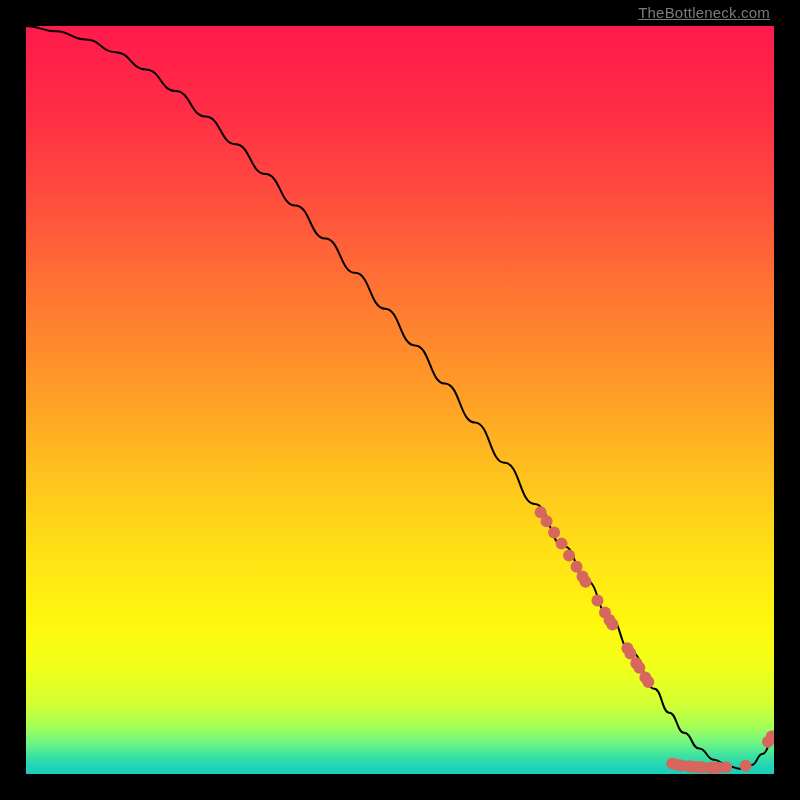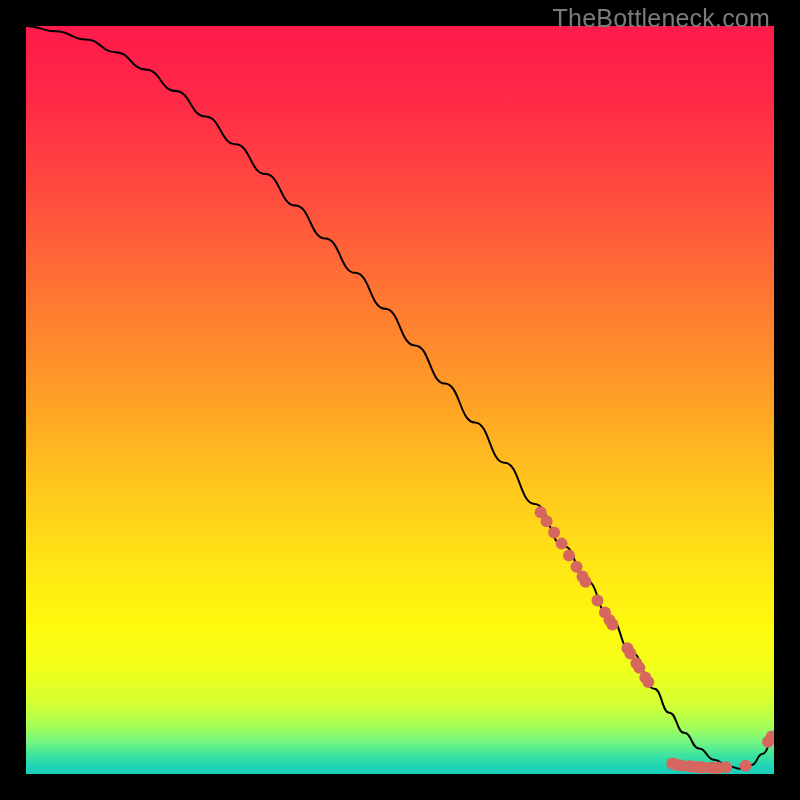--- a/index.html
+++ b/index.html
@@ -24,23 +24,24 @@
     left: 0;
     top: 0;
     width: 748px;
     height: 748px;
   }
   .watermark {
     position: absolute;
     top: 4px;
     right: 30px;
     color: #7b7b7b;
-    font-size: 25px;
+    font-size: 15px;
     font-weight: 500;
     letter-spacing: 0.2px;
+    text-decoration: underline;
   }
 </style>
 </head>
 <body>
 
 <div class="frame">
   <svg class="plot" viewBox="0 0 748 748" preserveAspectRatio="none">
     <defs>
       <linearGradient id="bg-grad" x1="0" y1="0" x2="0" y2="1">
           <stop offset="0.00%" stop-color="#ff1a4b"></stop>

